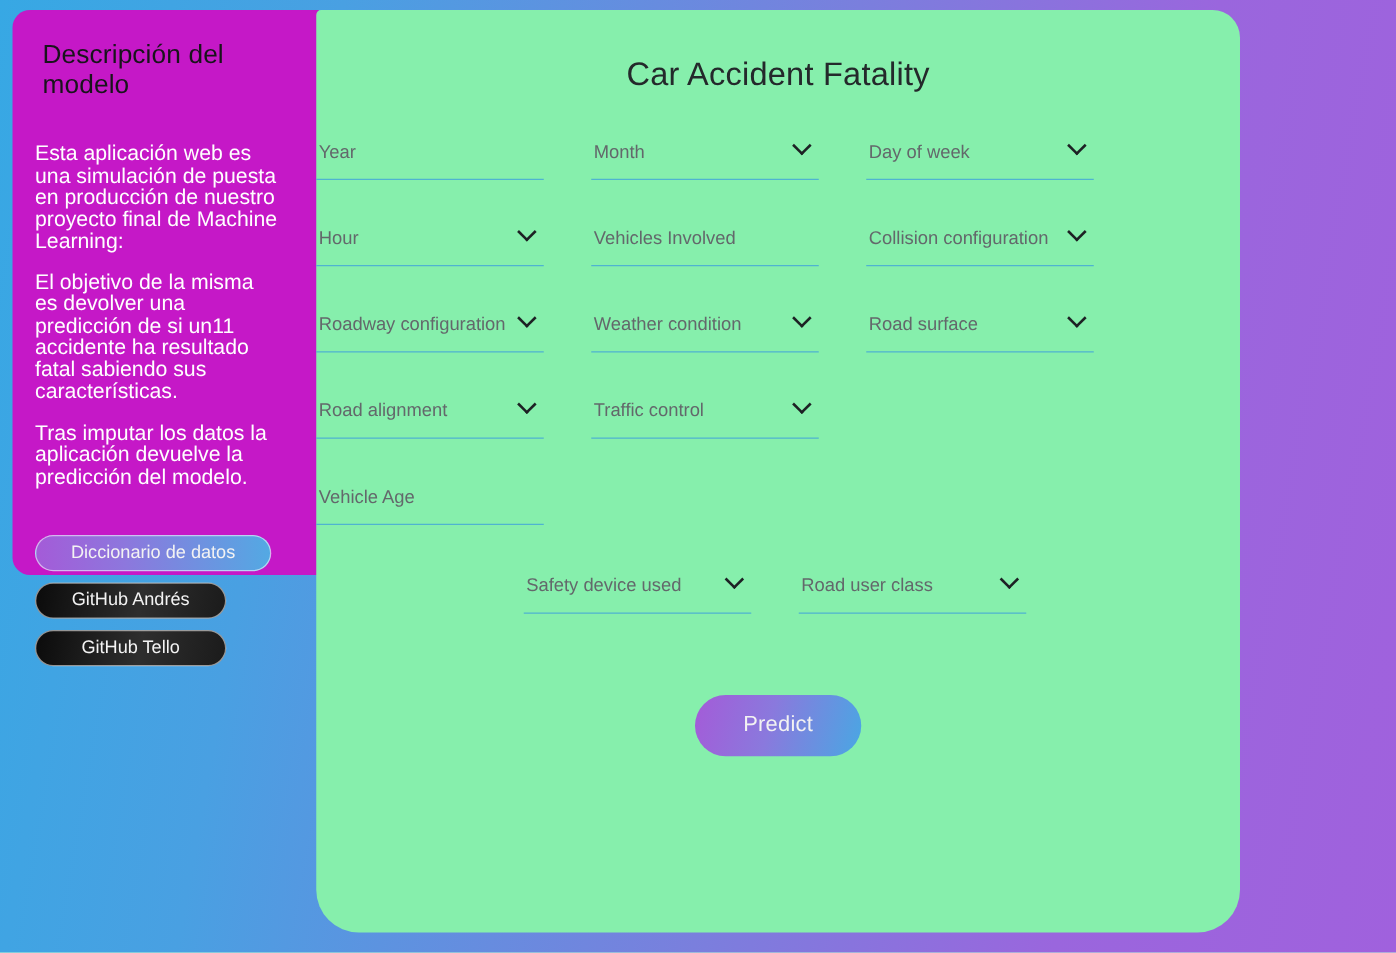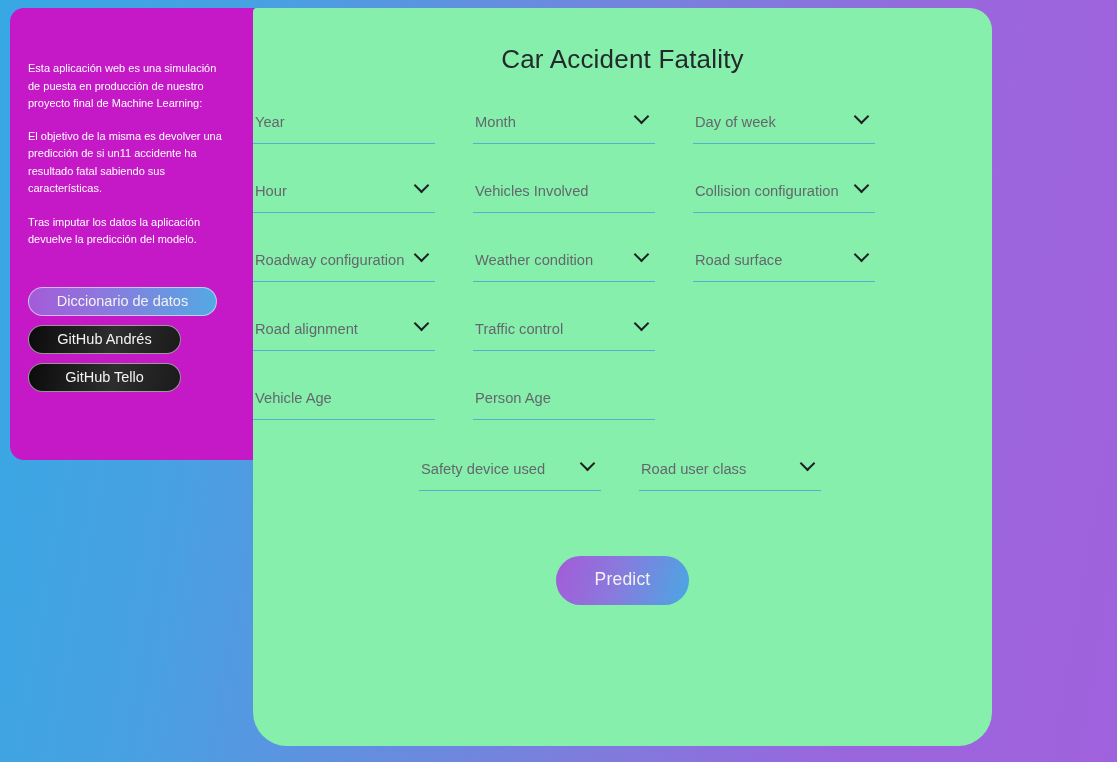--- a/index.html
+++ b/index.html
@@ -34,21 +34,21 @@
     color: #ffffff;
   }
   #sidebar-title {
     font-size: 21px;
     color: #18141a;
     margin: 6px 0 0 8px;
     letter-spacing: .1px;
     font-weight: 400;
   }
   .side-para {
-    font-size: 11px;
+    font-size: 17px;
     line-height: 17.5px;
     color: #ffffff;
     margin: 0 15px 0 2px;
     max-width: 226px;
   }
   #para-1 { margin-top: 34px; }
   #para-2 { margin-top: 15px; }
   #para-3 { margin-top: 16px; }
 
   .side-btn {
@@ -157,20 +157,21 @@
     font-family: "Liberation Sans", sans-serif;
     background: linear-gradient(105deg, #a45bd8 0%, #8a79dd 45%, #49a7e3 100%);
     cursor: pointer;
     letter-spacing: .2px;
   }
 </style>
 </head>
 <body>
 
 <div id="sidebar">
+  <div id="sidebar-title">Descripción del modelo</div>
 
   <p class="side-para" id="para-1">Esta aplicación web es una simulación de puesta en producción de nuestro proyecto final de Machine Learning:</p>
   <p class="side-para" id="para-2">El objetivo de la misma es devolver una predicción de si un11 accidente ha resultado fatal sabiendo sus características.</p>
   <p class="side-para" id="para-3">Tras imputar los datos la aplicación devuelve la predicción del modelo.</p>
 
   <div class="side-btn" id="btn-dict">Diccionario de datos</div>
   <div class="side-btn" id="btn-gh-andres">GitHub Andrés</div>
   <div class="side-btn" id="btn-gh-tello">GitHub Tello</div>
 </div>
 
@@ -231,23 +232,20 @@
       <div class="field col-b">
         <span class="lbl">Traffic control</span>
         <span class="chev"></span>
       </div>
     </div>
 
     <div class="form-row">
       <div class="field col-a">
         <span class="lbl">Vehicle Age</span>
       </div>
-      <div class="field col-c">
-        <span class="lbl">Person Age</span>
-      </div>
     </div>
 
     <div id="row-last">
       <div class="field col-d">
         <span class="lbl">Safety device used</span>
         <span class="chev"></span>
       </div>
       <div class="field col-e">
         <span class="lbl">Road user class</span>
         <span class="chev"></span>

